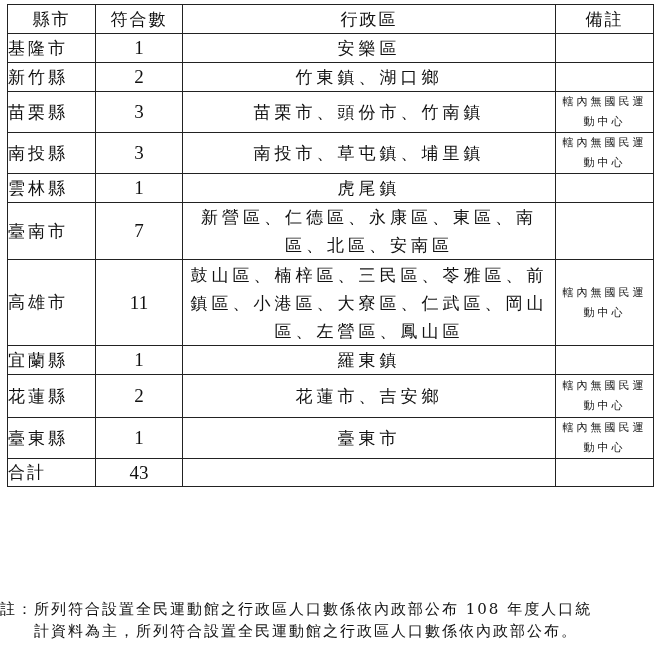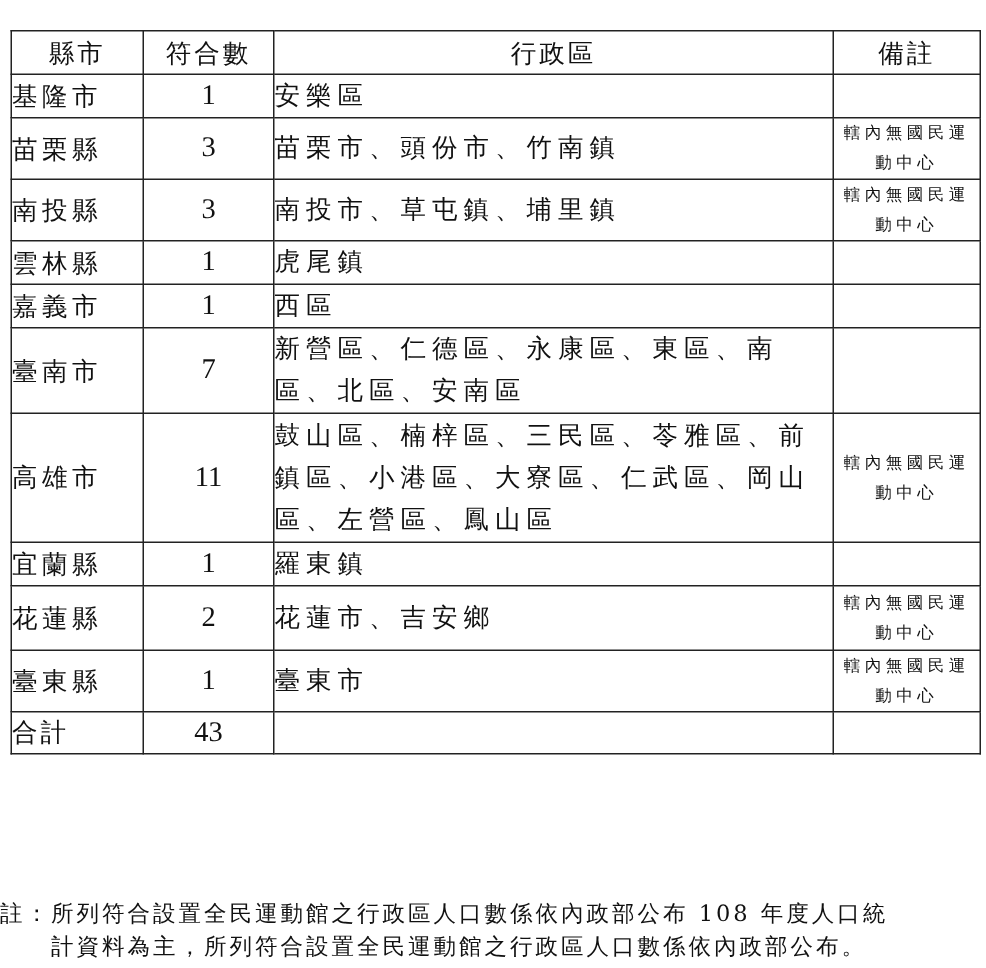--- a/index.html
+++ b/index.html
@@ -2,40 +2,40 @@
 <html><head>
 <meta charset="utf-8">
 <style>
   html, body { margin: 0; padding: 0; background: #ffffff; }
   body {
     width: 657px; height: 645px; position: relative; overflow: hidden;
     font-family: "DejaVu Serif", "Liberation Serif", serif;
     color: #111;
   }
   table.main {
-    position: absolute; left: 7px; top: 20px;
+    position: absolute; left: 7px; top: 4px;
     border-collapse: collapse;
     table-layout: fixed;
     width: 646px;
   }
   table.main td, table.main th {
     border: 1.5px solid #222;
     padding: 0;
     font-weight: normal;
     vertical-align: middle;
   }
   col.c1 { width: 88px; }
   col.c2 { width: 87px; }
   col.c3 { width: 373px; }
   col.c4 { width: 98px; }
   th { font-size: 17px; letter-spacing: 2px; text-align: center; height: 28px; }
   td.county { text-align: left; font-size: 17px; letter-spacing: 3px; }
   td.count { text-align: center; font-size: 19px; font-family: "Liberation Serif", serif; }
   td.districts {
-    text-align: left; font-size: 17px; letter-spacing: 4px;
+    text-align: center; font-size: 17px; letter-spacing: 4px;
     padding-left: 9px; padding-right: 4px; line-height: 28px;
   }
   td.note {
     text-align: center; font-size: 11px; letter-spacing: 3px;
     padding-left: 9px; line-height: 20px;
   }
   .footnote {
     position: absolute; left: 0; top: 598px; width: 650px;
     font-size: 15px; letter-spacing: 2px; line-height: 22px;
   }
@@ -59,42 +59,42 @@
       <th>備註</th>
     </tr>
   </thead>
   <tbody id="tbody">
   <tr style="height: 29px;">
         <td class="county">基隆市</td>
         <td class="count">1</td>
         <td class="districts">安樂區</td>
         <td class="note"></td>
       </tr>
+      <tr style="height: 29px;">
+        <td class="county">新竹縣</td>
+        <td class="count">2</td>
+        <td class="districts">竹東鎮、湖口鄉</td>
+        <td class="note"></td>
+      </tr>
       <tr style="height: 41px;">
         <td class="county">苗栗縣</td>
         <td class="count">3</td>
         <td class="districts">苗栗市、頭份市、竹南鎮</td>
         <td class="note">轄內無國民運動中心</td>
       </tr>
       <tr style="height: 41px;">
         <td class="county">南投縣</td>
         <td class="count">3</td>
         <td class="districts">南投市、草屯鎮、埔里鎮</td>
         <td class="note">轄內無國民運動中心</td>
       </tr>
       <tr style="height: 29px;">
         <td class="county">雲林縣</td>
         <td class="count">1</td>
         <td class="districts">虎尾鎮</td>
-        <td class="note"></td>
-      </tr>
-      <tr style="height: 29px;">
-        <td class="county">嘉義市</td>
-        <td class="count">1</td>
-        <td class="districts">西區</td>
         <td class="note"></td>
       </tr>
       <tr style="height: 56px;">
         <td class="county">臺南市</td>
         <td class="count">7</td>
         <td class="districts">新營區、仁德區、永康區、東區、南區、北區、安南區</td>
         <td class="note"></td>
       </tr>
       <tr style="height: 86px;">
         <td class="county">高雄市</td>

